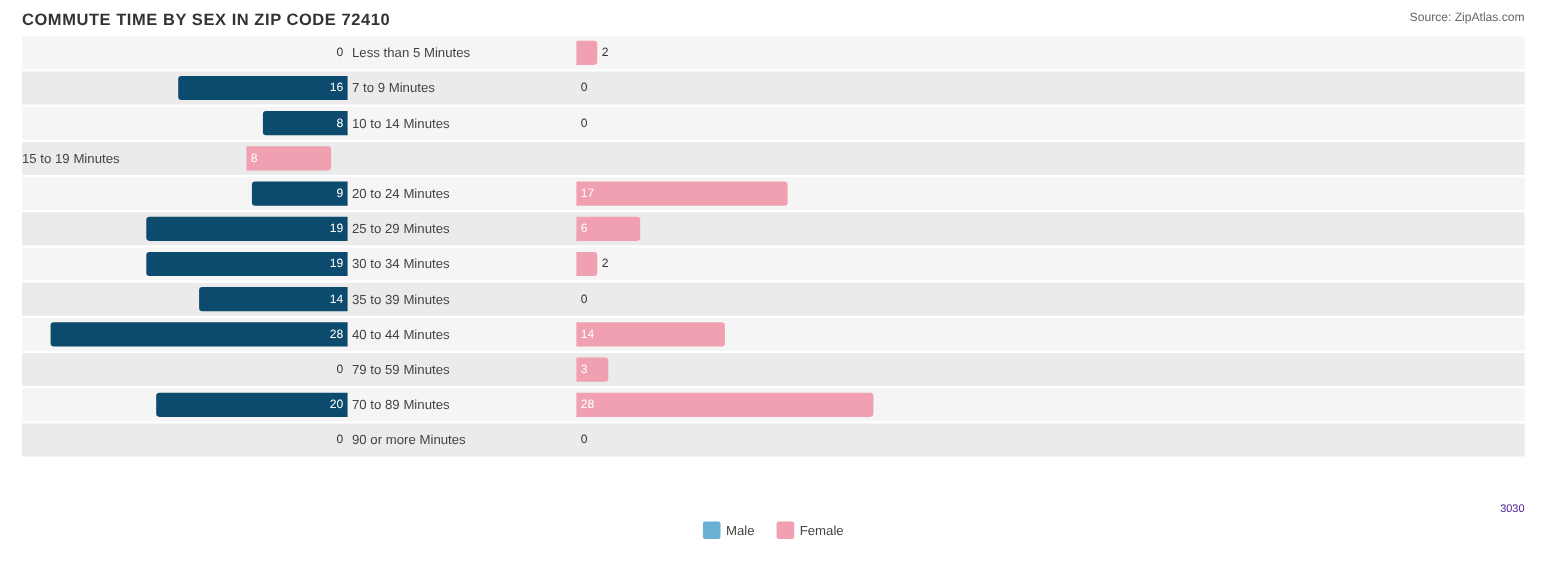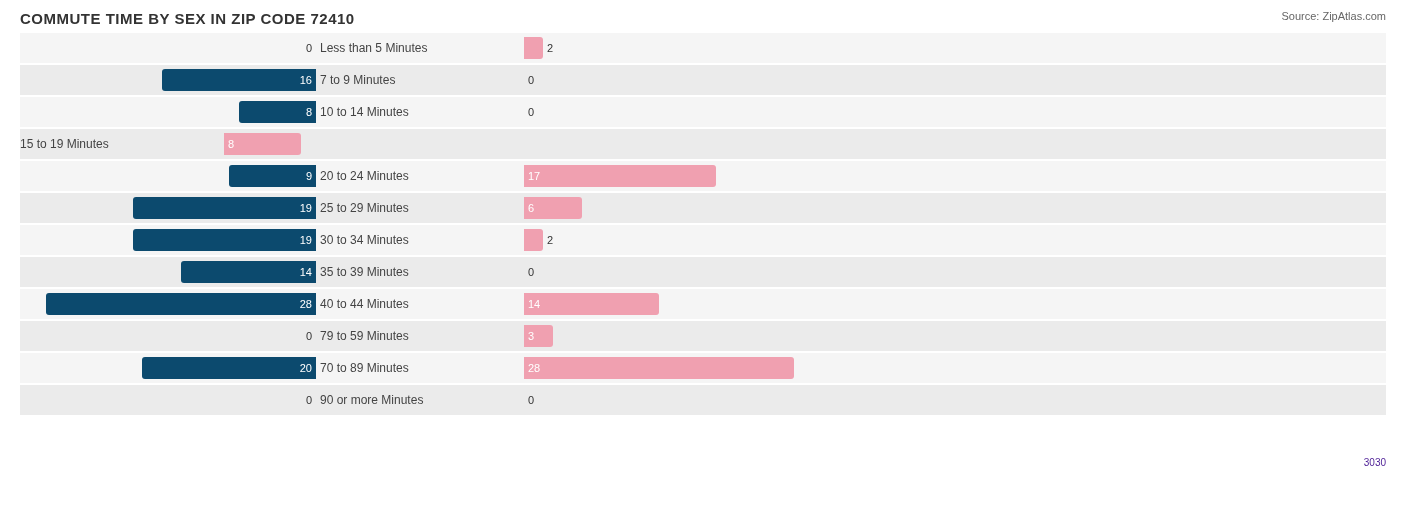--- a/index.html
+++ b/index.html
@@ -362,13 +362,23 @@
       </div>
     </div>
   </div>
     </div>
 
   <div class="axis-labels">
     <span>30</span>
     <span>30</span>
   </div>
 
+  <div class="legend">
+    <div class="legend-item">
+      <div class="legend-box" id="legend-male-box" style="background: rgb(106, 176, 212);"></div>
+      <span>Male</span>
+    </div>
+    <div class="legend-item">
+      <div class="legend-box" id="legend-female-box" style="background: rgb(240, 160, 176);"></div>
+      <span>Female</span>
+    </div>
+  </div>
 </div>
 
 </body></html>

